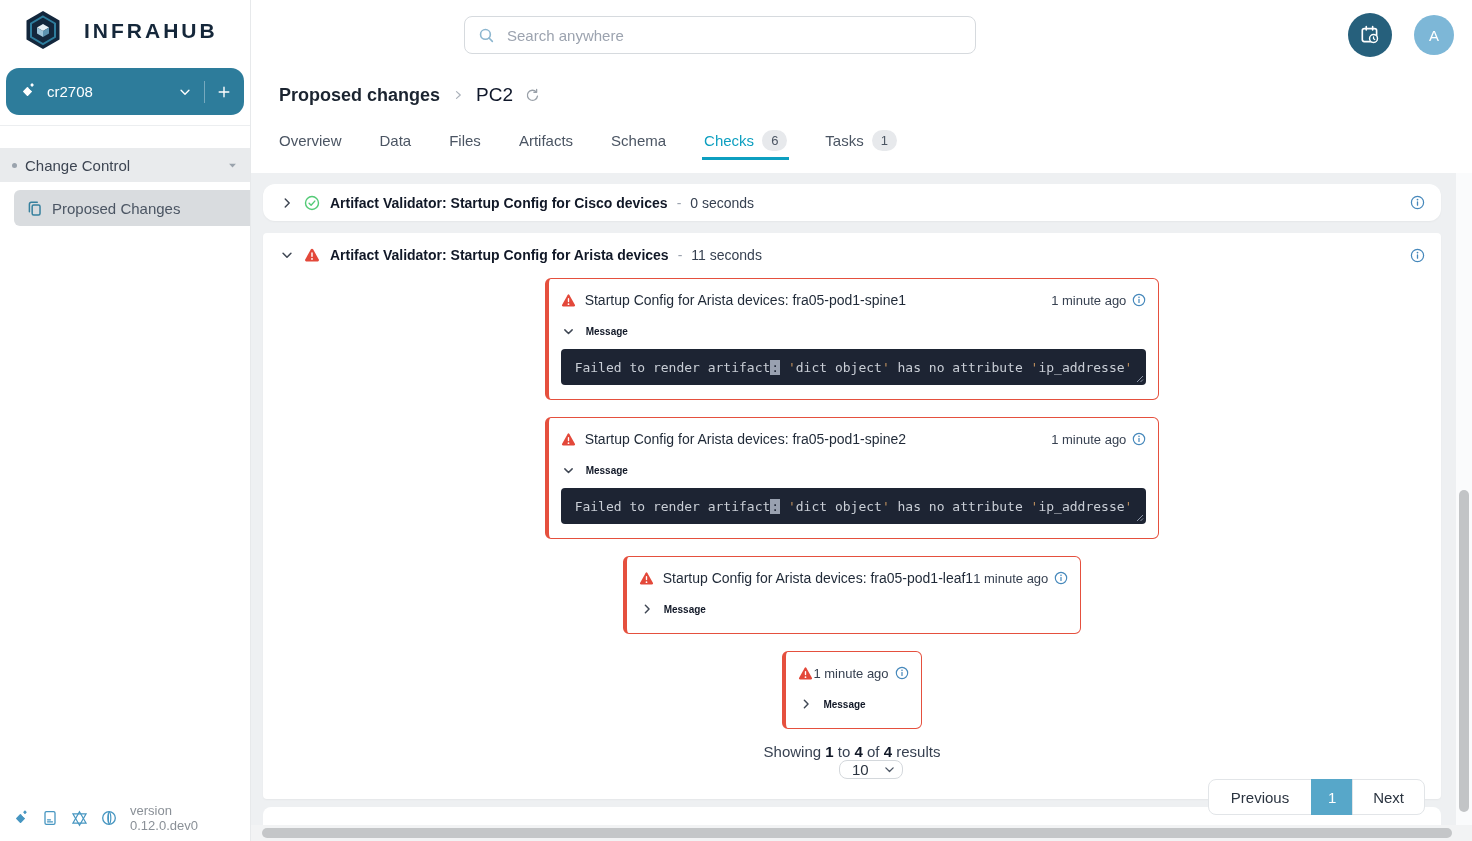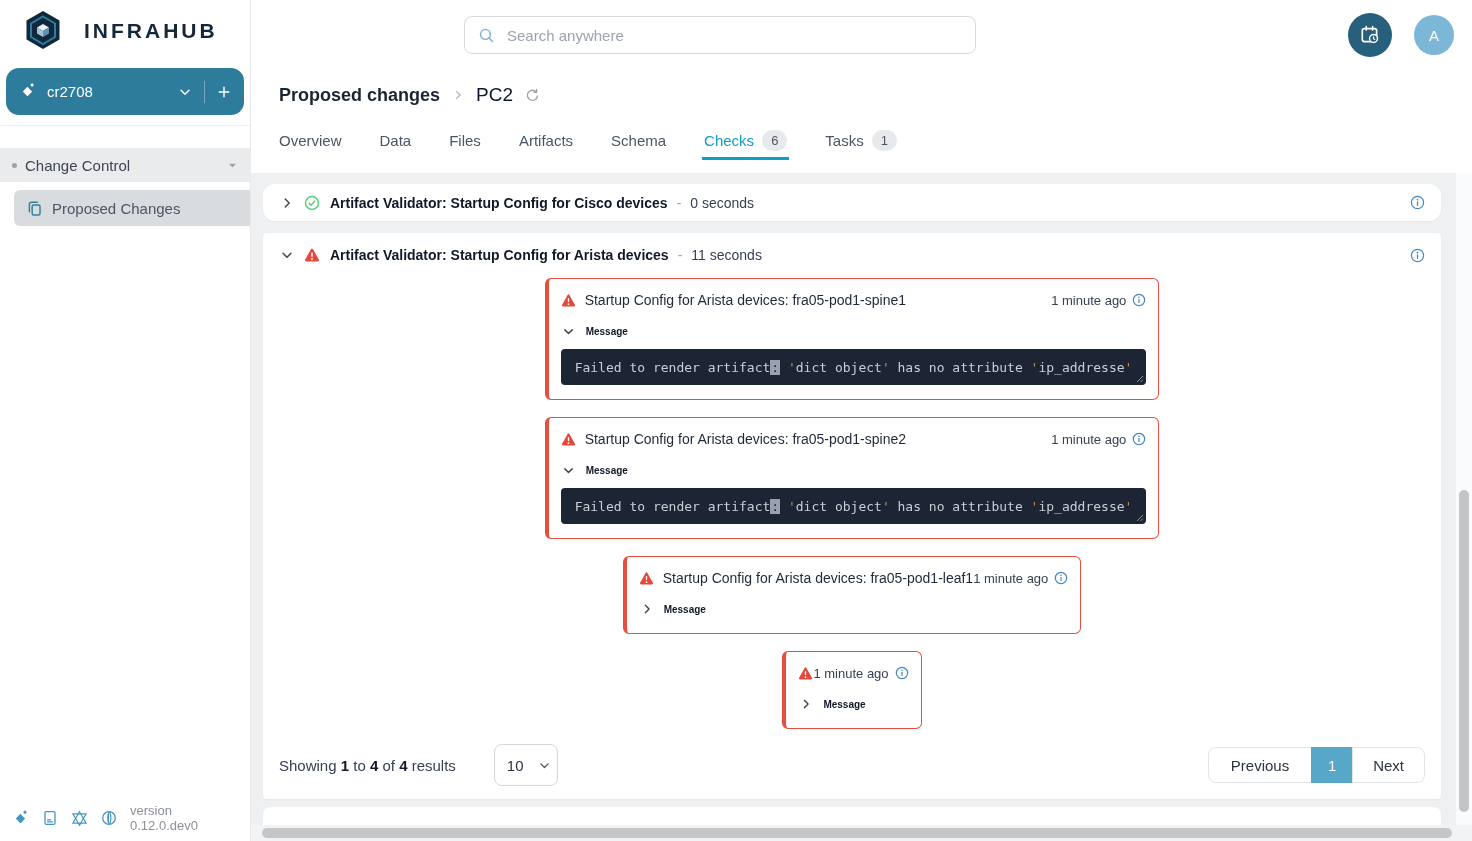--- a/index.html
+++ b/index.html
@@ -83,21 +83,21 @@
   .cc-time{margin-left:auto;font-size:13px;color:#374151;display:flex;align-items:center;gap:6px;}
   .cc-msgrow{display:flex;align-items:center;gap:9px;margin-top:10px;height:20px;cursor:pointer;}
   .cc-msglbl{font-size:10px;font-weight:700;color:#111827;}
   .code-block{margin-top:8px;height:36px;background:#1d2433;border-radius:4px;position:relative;
               display:flex;align-items:center;padding:0 14px;
               font-family:"DejaVu Sans Mono",monospace;font-size:13px;color:#c9ced6;}
   .code-block .part-cursor{background:#99a1b0;color:#1d2433;padding:0 1px;}
   .code-block .part-quote{color:#bd8f5c;}
   .grip{position:absolute;right:2px;bottom:2px;}
 
-  .pagination{display:flex;align-items:center;margin-top:14px;height:44px;}
+  .pagination{display:flex;align-items:center;margin-top:14px;height:44px;flex-direction:column;}
   .pg-summary{font-size:15px;color:#374151;}
   .pg-summary .b{font-weight:700;color:#111827;}
   .pg-size{margin-left:38px;width:64px;height:42px;box-sizing:border-box;border:1px solid #d4d8dc;
            border-radius:8px;display:flex;align-items:center;padding:0 12px;gap:14px;cursor:pointer;
            font-size:15px;color:#2b3440;background:#fff;}
   .pg-buttons{margin-left:auto;display:flex;}
   .pg-btn{height:36px;box-sizing:border-box;border:1px solid #e2e5e8;background:#fff;color:#2b3440;
           font-size:15px;display:flex;align-items:center;justify-content:center;cursor:pointer;
           font-family:"Liberation Sans",sans-serif;}
   .pg-prev{border-radius:8px 0 0 8px;padding:0 22px;}

